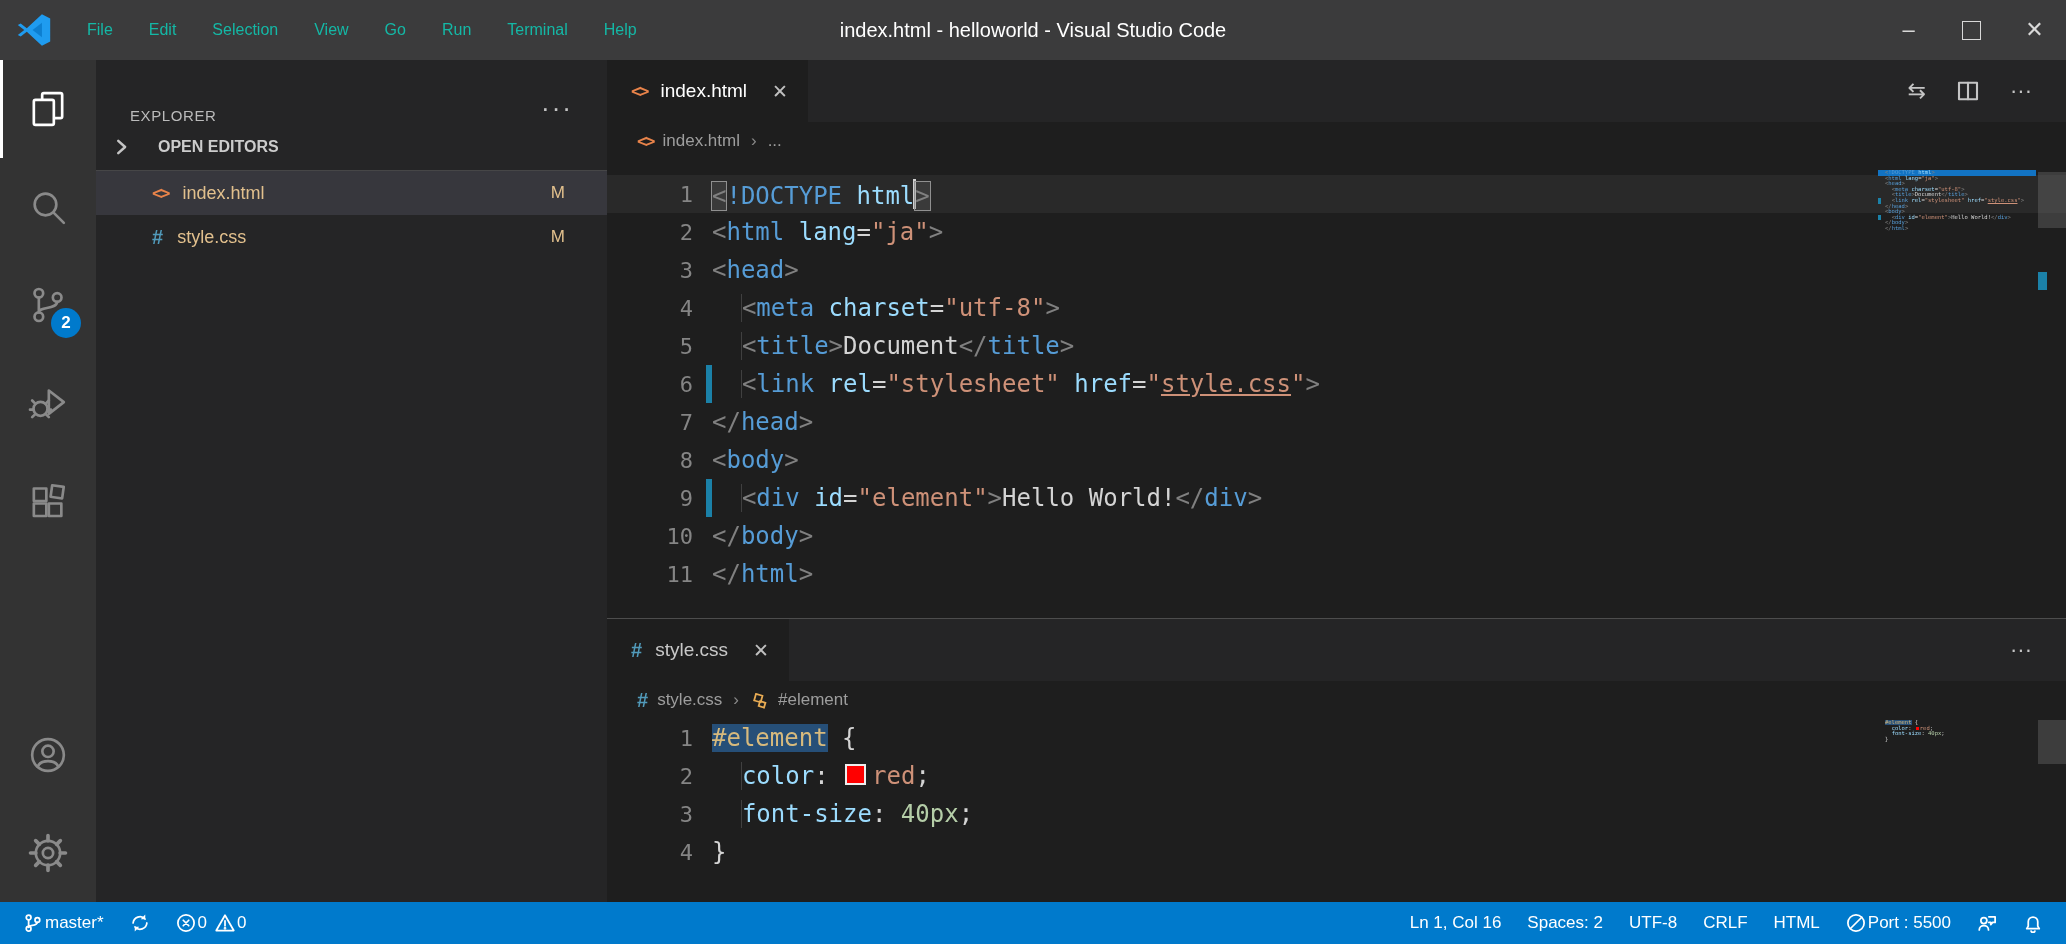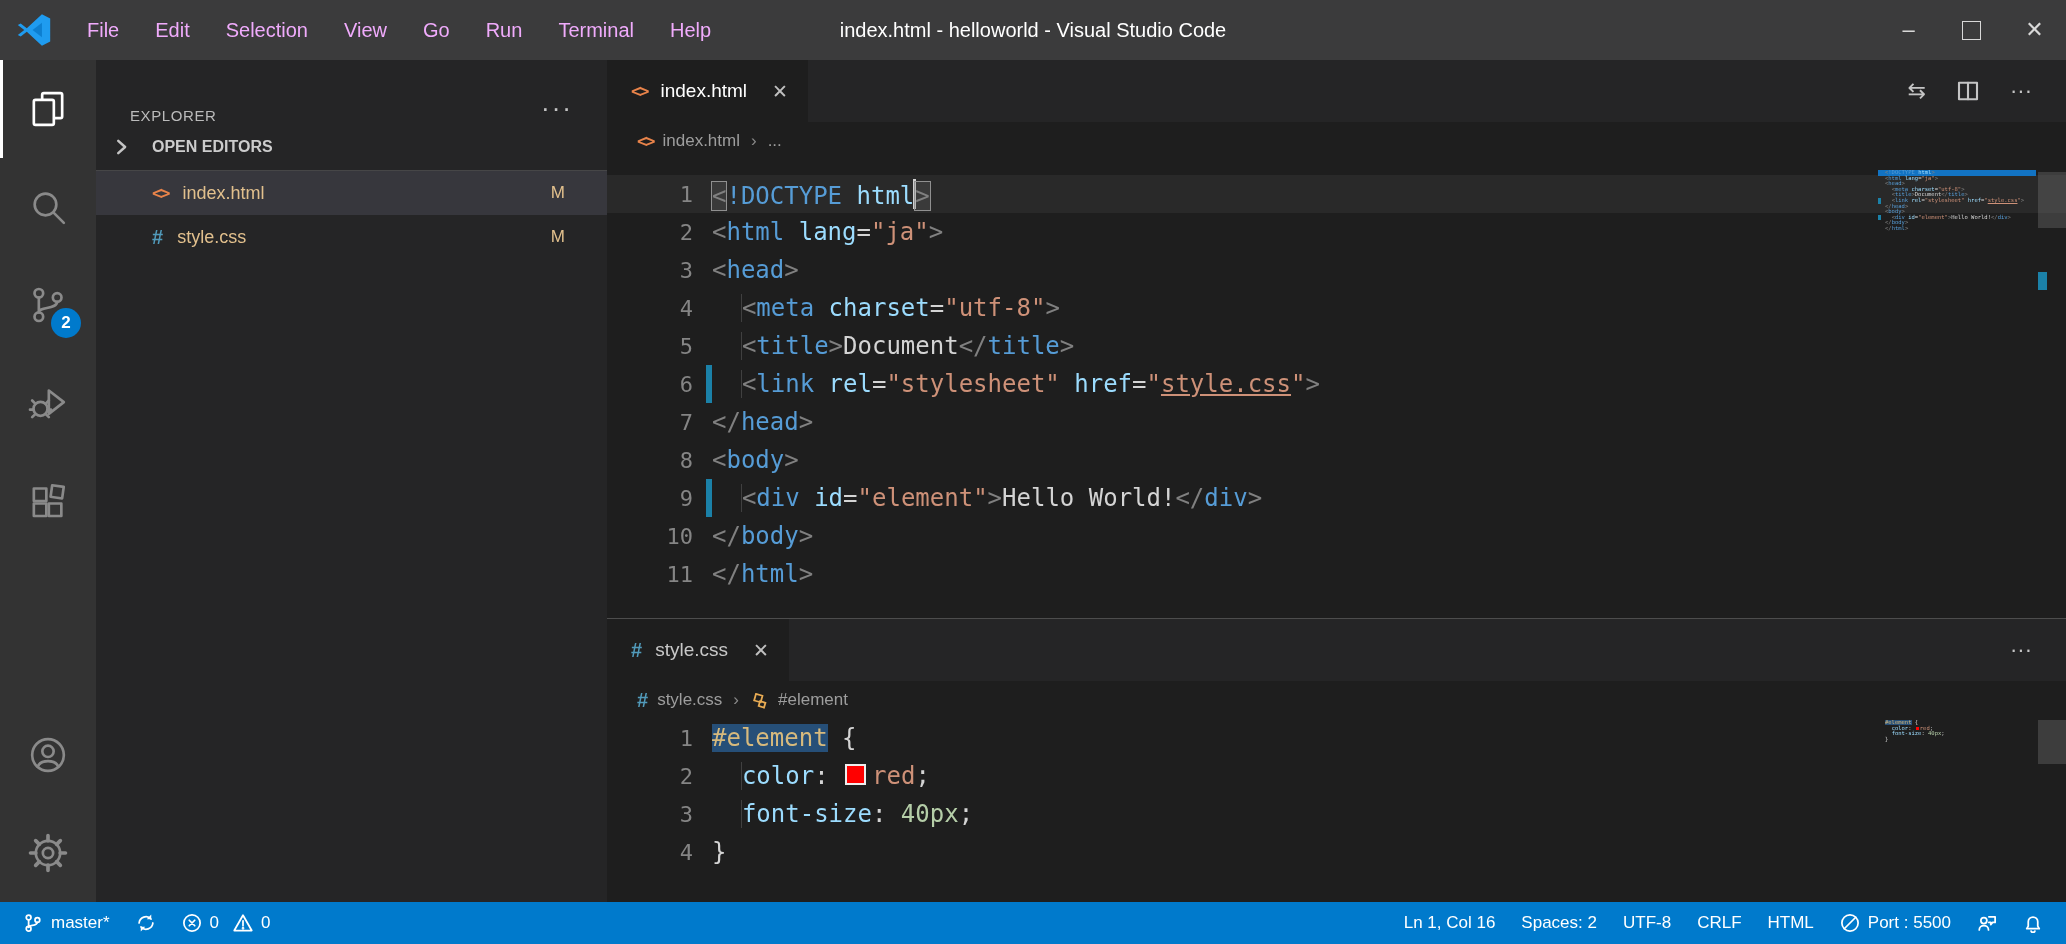--- a/index.html
+++ b/index.html
@@ -4,42 +4,42 @@
 <style>
   html,body{margin:0;padding:0;background:#1e1e1e;}
   #app{position:relative;width:2066px;height:944px;background:#1e1e1e;overflow:hidden;
        font-family:"Liberation Sans",sans-serif;color:#cccccc;-webkit-font-smoothing:antialiased;}
   svg{display:block}
 
   
   .titlebar{position:absolute;top:0;left:0;right:0;height:60px;background:#3b3b3c;display:flex;align-items:center;z-index:5}
   .logo{width:36px;height:36px;margin:0 20px 0 16px;flex:none}
   .menu{display:flex;align-items:center;gap:6px}
-  .menu-item{padding:6px 15px;font-size:20px;color:#f0abfc;border-radius:5px;cursor:default;white-space:nowrap}
+  .menu-item{padding:6px 15px;font-size:16px;color:#14b8a6;border-radius:5px;cursor:default;white-space:nowrap}
   .win-title{position:absolute;left:50%;transform:translateX(-50%);font-size:20px;color:#ffffff;white-space:nowrap}
   .win-controls{margin-left:auto;display:flex;height:100%}
   .win-btn{width:63px;height:100%;display:flex;align-items:center;justify-content:center;font-size:22px;color:#d8d8d8}
   .max-box{width:17px;height:17px;border:1.6px solid #d8d8d8}
 
   
   .middle{position:absolute;top:60px;bottom:42px;left:0;right:0;display:flex}
 
   
   .activitybar{width:96px;background:#333333;flex:none;display:flex;flex-direction:column}
   .act-item{width:96px;height:98px;display:flex;align-items:center;justify-content:center;position:relative;color:#8a8a8a}
   .act-item.active{color:#ffffff;box-shadow:inset 3px 0 0 #ffffff}
   .act-badge{position:absolute;right:15px;bottom:16px;background:#007acc;color:#fff;border-radius:50%;
              width:30px;height:30px;font-size:17px;font-weight:bold;display:flex;align-items:center;justify-content:center}
   .act-spacer{flex:1}
 
   
   .sidebar{width:511px;background:#252526;flex:none;position:relative;overflow:hidden}
   .sidebar-header{height:64px;display:flex;align-items:flex-end;padding:0 34px 0 34px;font-size:15px;letter-spacing:.6px;color:#bbbbbb}
   .sidebar-header .more{margin-left:auto;font-size:26px;color:#c5c5c5;letter-spacing:2px;cursor:default}
-  .section-row{height:46px;display:flex;align-items:center;font-weight:bold;font-size:16px;color:#cccccc;padding-left:14px;gap:20px}
+  .section-row{height:46px;display:flex;align-items:center;font-weight:bold;font-size:16px;color:#cccccc;padding-left:14px;gap:26px}
   .section-row.oe{border-bottom:1px solid rgba(170,170,170,.25)}
   .chev{width:22px;height:22px;flex:none;color:#c5c5c5}
   .file-row{height:44px;display:flex;align-items:center;padding-left:56px;font-size:18px;color:#e2c08d;gap:14px;cursor:default}
   .file-row.selected{background:#37373d}
   .file-badge{margin-left:auto;margin-right:42px;color:#e2c08d;font-size:17px}
   .ficon-html{color:#e8834a;font-weight:bold;font-family:"DejaVu Sans Mono",monospace;font-size:17px;letter-spacing:-2px}
   .ficon-css{color:#519aba;font-weight:bold;font-size:20px}
   .sidebar-bottom{position:absolute;left:0;right:0;bottom:0}
   .bottom-section{height:44px;border-top:1px solid rgba(150,150,150,.3);display:flex;align-items:center;
                   font-weight:bold;font-size:16px;color:#cccccc;padding-left:14px;gap:10px}
@@ -87,21 +87,21 @@
   .minimap .cursor-caret,.minimap .boxed{box-shadow:none;width:auto;background:transparent;height:auto}
   .minimap .swatch{width:3px;height:3px;border:none;margin:0 1px;vertical-align:0}
   .scroll-thumb{position:absolute;right:0;width:28px;background:rgba(121,121,121,.35)}
   .ruler-mark{position:absolute;right:19px;width:9px;background:#1b81a8}
 
   
   .statusbar{position:absolute;left:0;right:0;bottom:0;height:42px;background:#007acc;color:#ffffff;
              display:flex;align-items:center;font-size:17px;padding:0 10px;z-index:5}
   .sb-group{display:flex;align-items:center;height:100%}
   .sb-right{margin-left:auto}
-  .sb-item{display:flex;align-items:center;gap:8px;padding:0 13px;height:100%;white-space:nowrap}
+  .sb-item{display:flex;align-items:center;gap:2px;padding:0 13px;height:100%;white-space:nowrap}
 </style>
 </head>
 <body>
 
 <div id="app">
 
   <div class="titlebar">
     <div class="logo">
       <svg viewBox="0 0 100 100" width="36" height="36">
         <path fill="#1f9cf0" d="M72 6 L30 45 L13 32 L5 36 L23 50 L5 64 L13 68 L30 55 L72 94 L95 82 V18 Z"></path>

